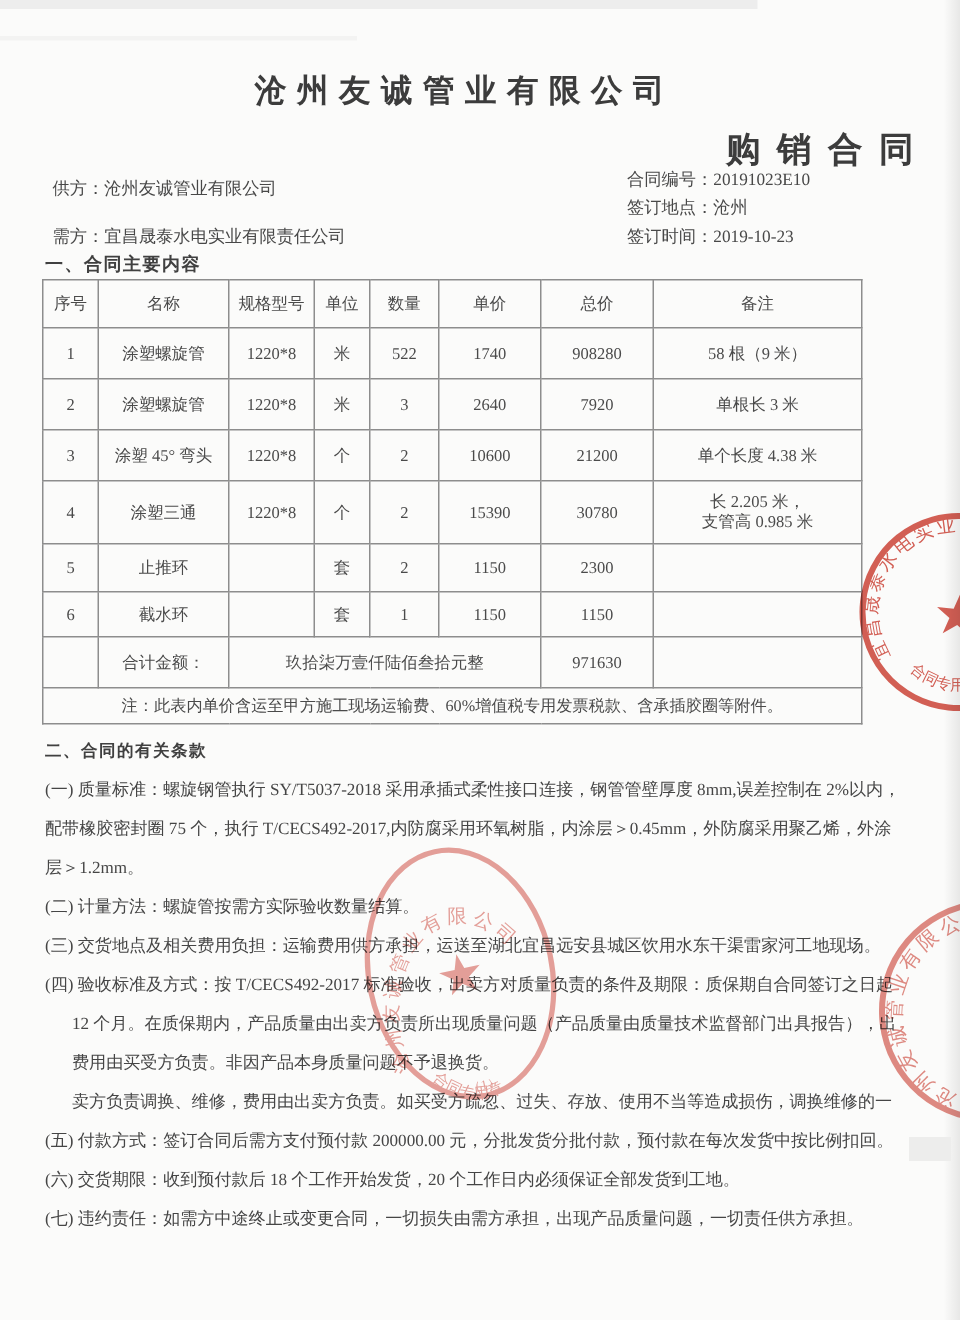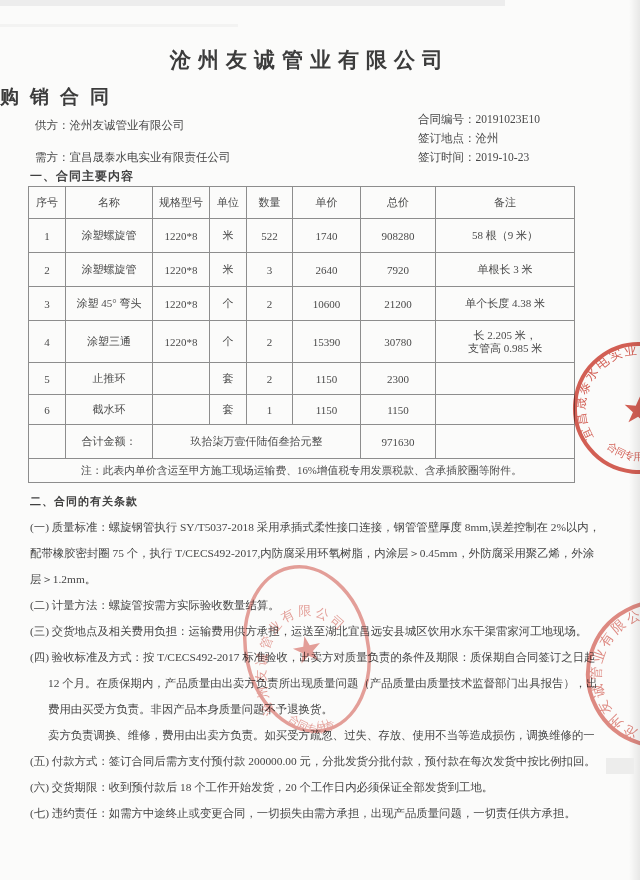--- a/index.html
+++ b/index.html
@@ -12,22 +12,22 @@
   .abs{position:absolute;}
   
   .scan-top{left:0;top:0;width:505px;height:6px;background:#ededed;}
   .scan-top2{left:0;top:24px;width:238px;height:3px;background:#f3f3f2;}
   .scan-right{right:0;top:0;width:11px;height:880px;
     background:linear-gradient(to right,rgba(0,0,0,0),rgba(0,0,0,0.08));}
   .scan-patch{right:6px;top:758px;width:28px;height:16px;background:#ededec;}
   
   .title-co{left:0;top:46px;width:620px;text-align:center;
     font-size:21px;font-weight:bold;letter-spacing:7px;color:#3c3c3c;}
-  .title-doc{left:0;top:84px;width:620px;text-align:left;
-    font-size:19px;font-weight:bold;letter-spacing:11px;color:#3c3c3c;}
+  .title-doc{left:0;top:84px;width:620px;text-align:right;
+    font-size:23px;font-weight:bold;letter-spacing:11px;color:#3c3c3c;}
   
   .meta{font-size:11.5px;color:#484848;white-space:nowrap;}
   .m-supplier{left:35px;top:118px;}
   .m-buyer{left:35px;top:150px;}
   .m-no{left:418px;top:112px;}
   .m-place{left:418px;top:131px;}
   .m-date{left:418px;top:150px;}
   .sec-head{font-size:12px;font-weight:bold;color:#404040;letter-spacing:1px;}
   .sec1{left:30px;top:168px;}
   
@@ -156,21 +156,21 @@
     <td></td>
   </tr>
   <tr class="trow">
     <td></td>
     <td>合计金额：</td>
     <td colspan="4">玖拾柒万壹仟陆佰叁拾元整</td>
     <td>971630</td>
     <td></td>
   </tr>
   <tr class="nrow">
-    <td colspan="8" class="note-cell">注：此表内单价含运至甲方施工现场运输费、16%增值税专用发票税款、含承插胶圈等附件。</td>
+    <td colspan="8" class="note-cell">注：此表内单价含运至甲方施工现场运输费、60%增值税专用发票税款、含承插胶圈等附件。</td>
   </tr>
 </tbody>
   </table>
 
 <div class="abs terms">
   <div class="tl head2">二、合同的有关条款</div>
   <div class="tl">(一) 质量标准：螺旋钢管执行 SY/T5037-2018 采用承插式柔性接口连接，钢管管壁厚度 8mm,误差控制在 2%以内，</div>
   <div class="tl">配带橡胶密封圈 75 个，执行 T/CECS492-2017,内防腐采用环氧树脂，内涂层＞0.45mm，外防腐采用聚乙烯，外涂</div>
   <div class="tl">层＞1.2mm。</div>
   <div class="tl">(二) 计量方法：螺旋管按需方实际验收数量结算。</div>

